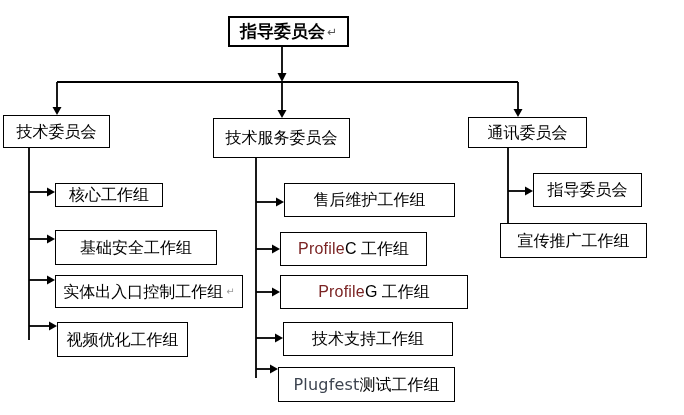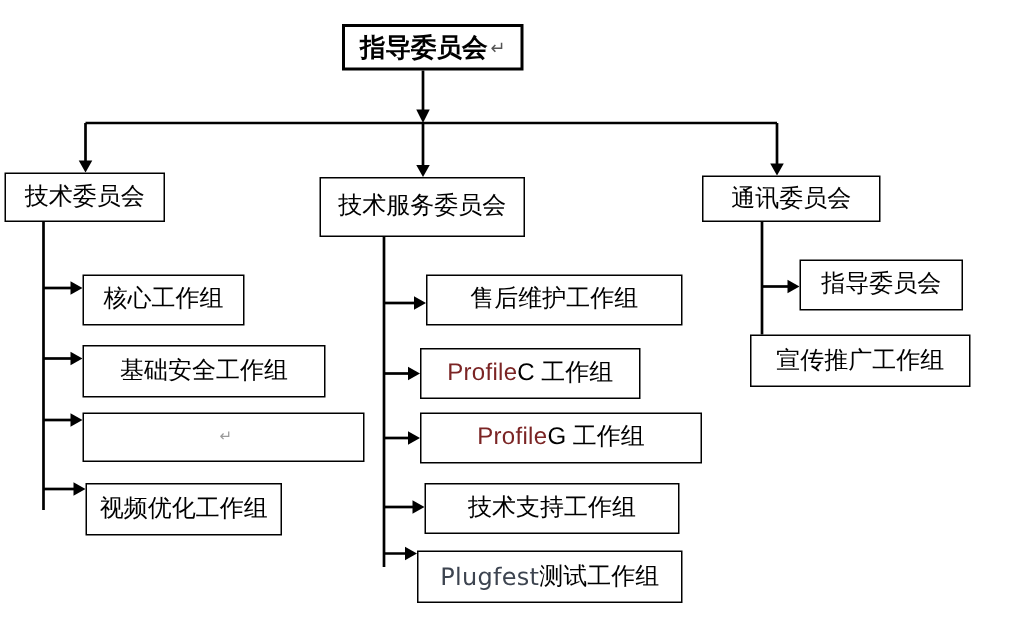--- a/index.html
+++ b/index.html
@@ -90,27 +90,28 @@
   <div class="box" style="left:3px;top:115px;width:107px;height:33px">
     <span>技术委员会</span>
   </div>
   <div class="box" style="left:213px;top:118px;width:137px;height:40px">
     <span>技术服务委员会</span>
   </div>
   <div class="box" style="left:468px;top:117px;width:119px;height:31px">
     <span>通讯委员会</span>
   </div>
 
-  <div class="box" style="left:55px;top:183px;width:108px;height:34px">
+  <div class="box" style="left:55px;top:183px;width:108px;height:24px">
     <span>核心工作组</span>
   </div>
   <div class="box" style="left:55px;top:230px;width:162px;height:35px">
     <span>基础安全工作组</span>
   </div>
   <div class="box" style="left:55px;top:275px;width:188px;height:33px">
+    <span>实体出入口控制工作组</span>
       <span class="trail">↵</span>
   </div>
   <div class="box" style="left:284px;top:183px;width:171px;height:34px">
     <span>售后维护工作组</span>
   </div>
 
   <div class="box" style="left:57px;top:322px;width:131px;height:35px">
     <span>视频优化工作组</span>
   </div>
   <div class="box" style="left:280px;top:232px;width:147px;height:34px">

